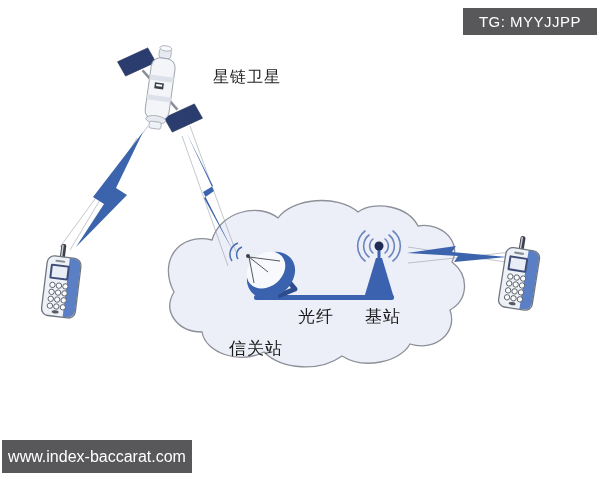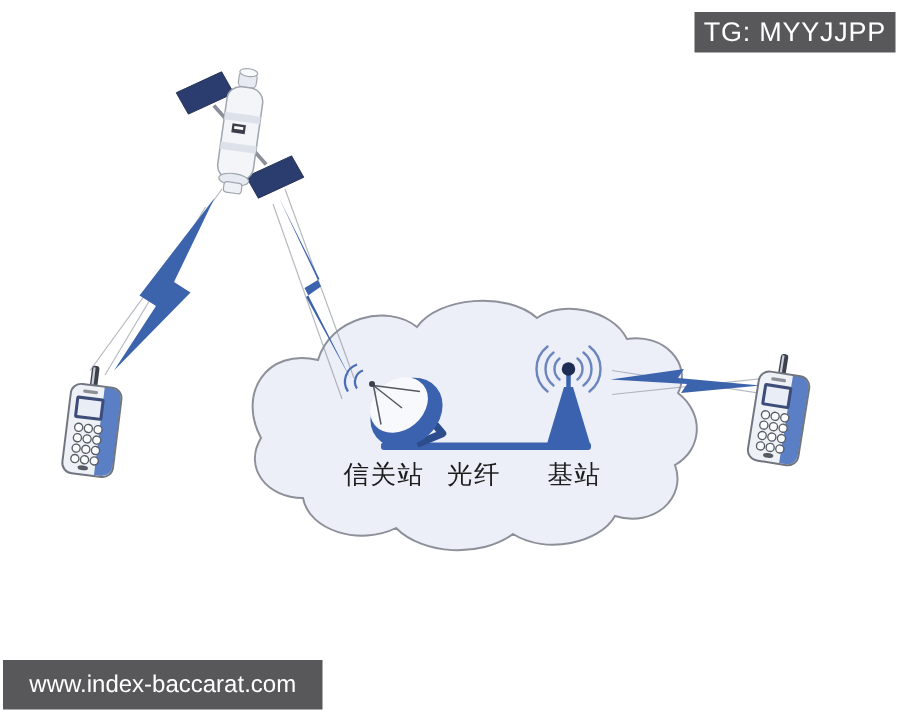--- a/index.html
+++ b/index.html
@@ -4,31 +4,31 @@
 <style>
   html,body{margin:0;padding:0;background:#ffffff;}
   .canvas{
     position:relative;width:600px;height:480px;background:#ffffff;overflow:hidden;
     font-family:"Liberation Sans","DejaVu Sans",sans-serif;
   }
   .diagram-svg{position:absolute;left:0;top:0;}
   .label{position:absolute;color:#1c1c1c;white-space:nowrap;}
   .satellite-label{left:213px;top:67px;font-size:16px;font-weight:500;letter-spacing:1px;}
   .node-label{top:305px;font-size:17px;font-weight:500;transform:translateX(-50%);letter-spacing:1px;}
-  .gateway-label{left:256px;}
+  .gateway-label{left:256px;margin-top:32px;}
   .fiber-label{left:316px;}
   .base-label{left:383px;font-family:Liberation Serif, serif;}
   .ground-label{left:320px;top:370px;font-size:28px;font-weight:500;letter-spacing:2px;transform:translateX(-50%);}
   .tg-badge{
     position:absolute;left:463px;top:8px;width:134px;height:27px;
-    background:#58585b;color:#ffffff;font-size:18px;
+    background:#58585b;color:#ffffff;font-size:15px;
     display:flex;align-items:center;justify-content:center;letter-spacing:0.5px;
   }
   .site-bar{
-    position:absolute;left:2px;top:440px;width:213px;height:33px;
+    position:absolute;left:2px;top:440px;width:190px;height:33px;
     background:#58585b;color:#ffffff;font-size:16px;
     display:flex;align-items:center;justify-content:center;
   }
 </style>
 </head>
 <body>
 
 <div class="canvas">
 
   <svg class="diagram-svg" width="600" height="480" viewBox="0 0 600 480">
@@ -133,20 +133,21 @@
       <rect x="-6" y="-7" width="9" height="6" fill="#3a3f49"></rect>
       <rect x="-4.5" y="-5.5" width="6" height="2" fill="#ffffff"></rect>
       <ellipse cx="0" cy="30" rx="10" ry="4" fill="#e7eaf1" stroke="#a0a6b0" stroke-width="0.8"></ellipse>
       <rect x="-6" y="32" width="12" height="7" rx="2" fill="#eef1f6" stroke="#a0a6b0" stroke-width="0.8"></rect>
     </g>
 
     <use href="#phone-shape" transform="translate(44,244) rotate(7 18 37)"></use>
     <use href="#phone-shape" transform="translate(502,236) rotate(9 18 37)"></use>
   </svg>
 
+  <div class="label satellite-label">星链卫星</div>
 
   <div class="label node-label gateway-label">信关站</div>
 
   <div class="label node-label fiber-label">光纤</div>
 
   <div class="label node-label base-label">基站</div>
 
 
   <div class="tg-badge">TG: MYYJJPP</div>
 

